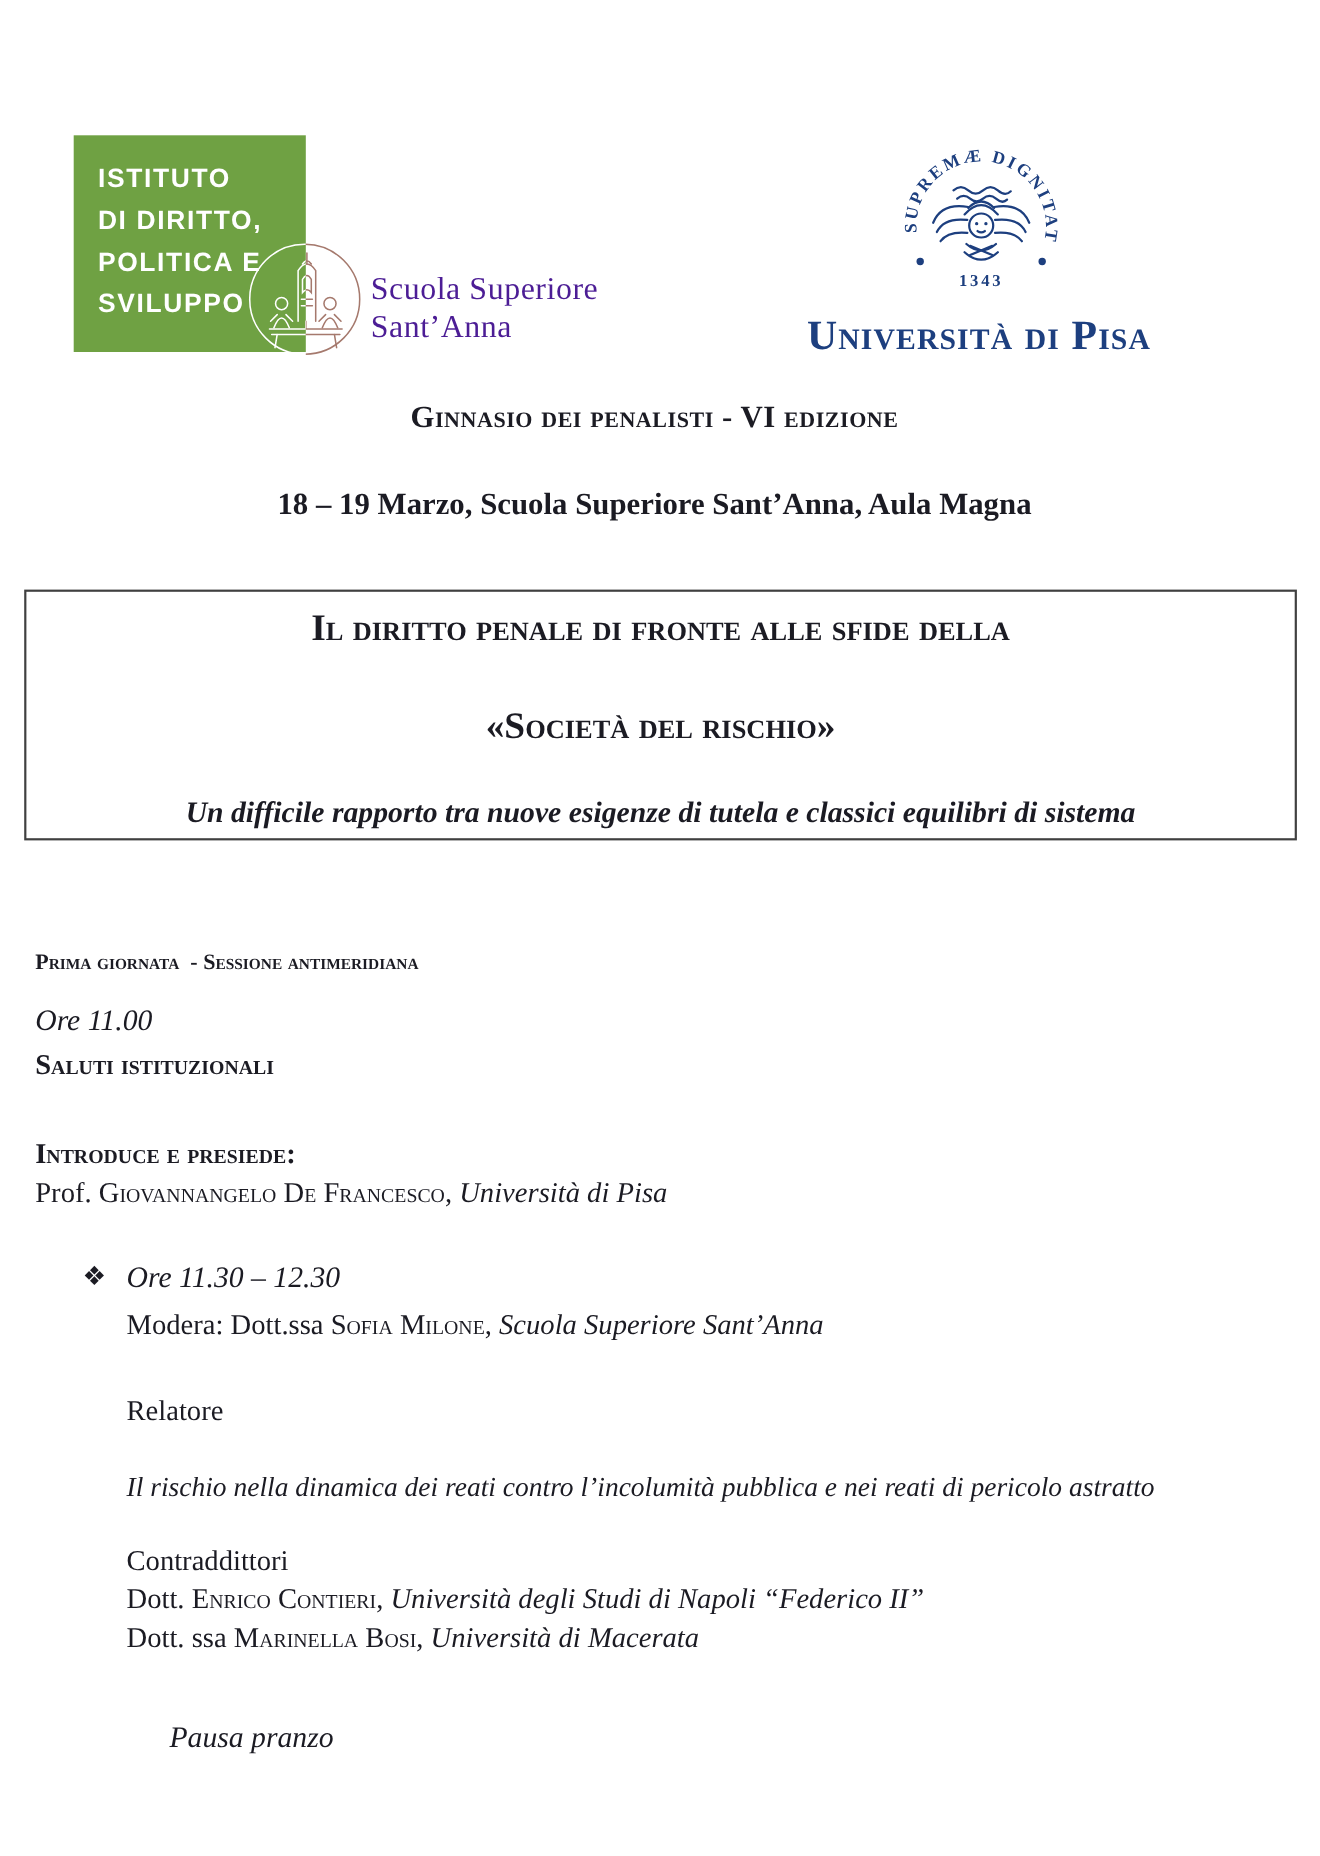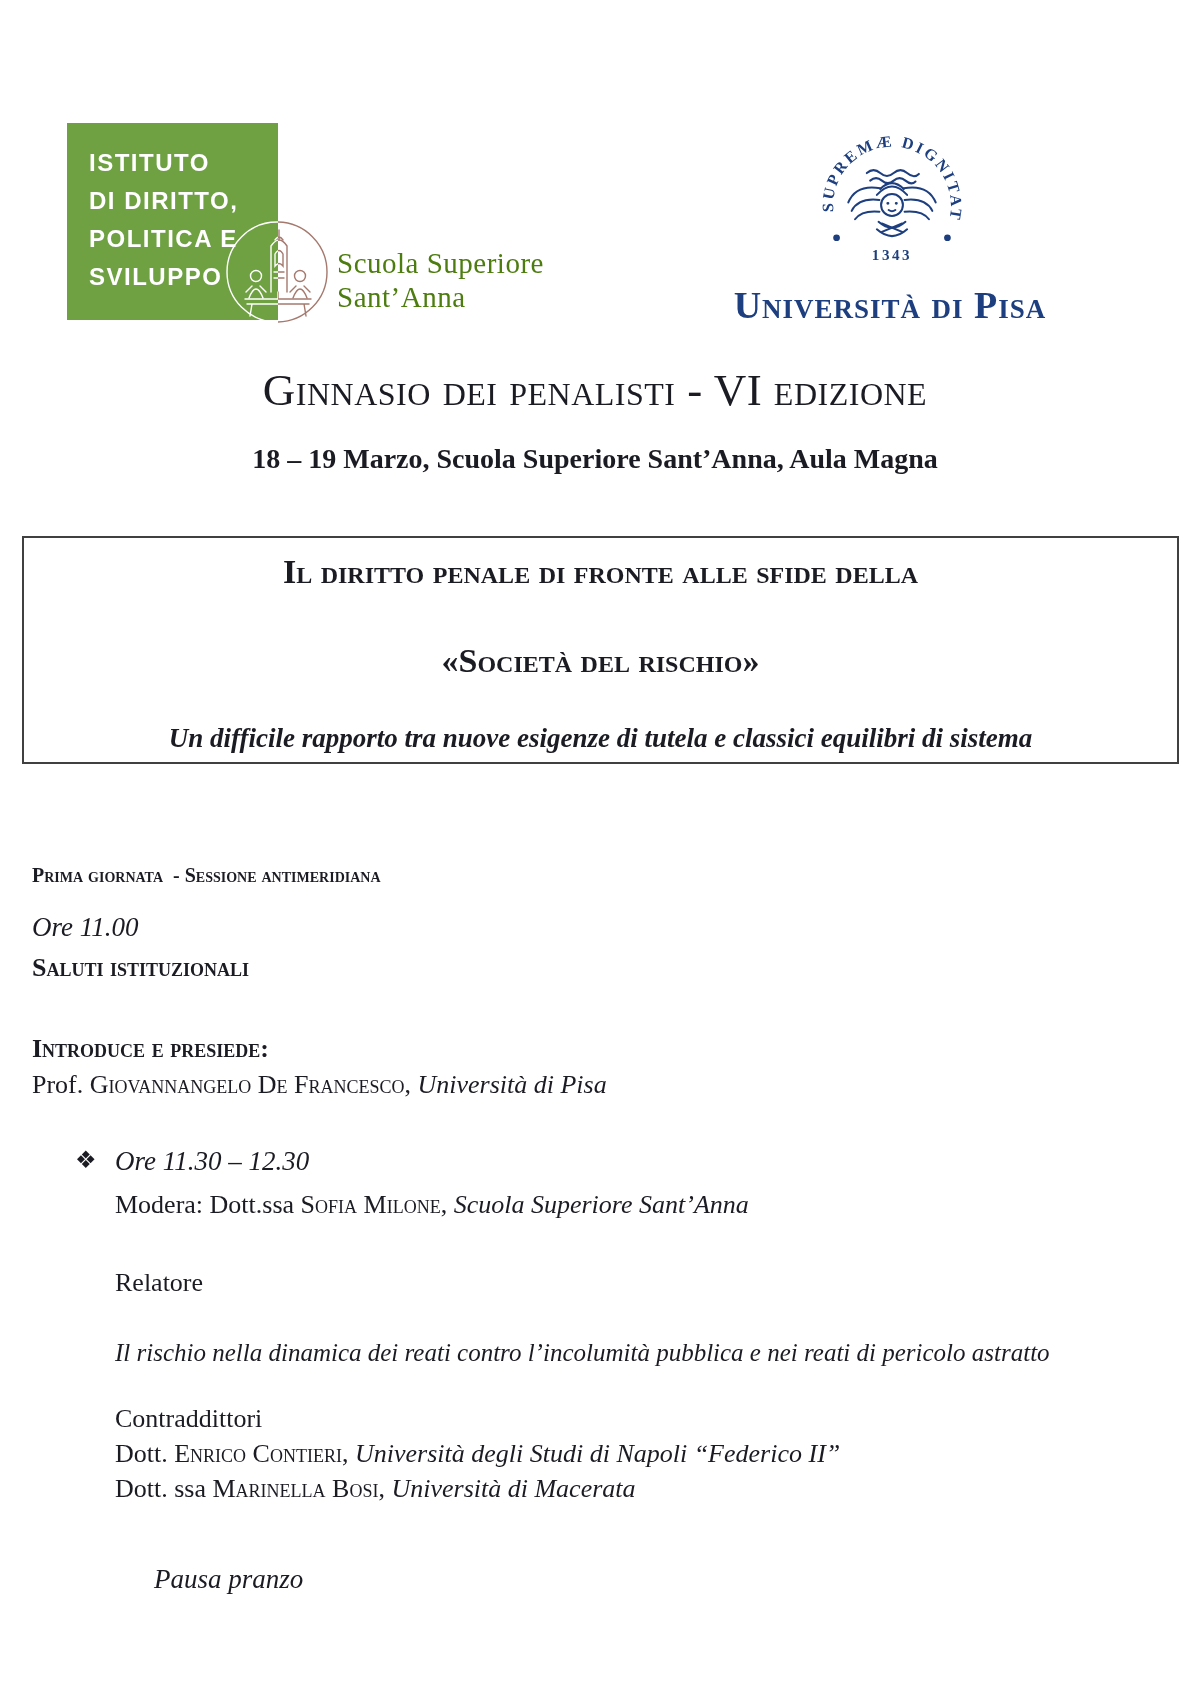--- a/index.html
+++ b/index.html
@@ -29,21 +29,21 @@
   }
   .unipi-seal{position:absolute;left:808px;top:121px;}
   .unipi-wordmark{
     position:absolute;left:590px;top:283px;width:600px;
     text-align:center;font-variant:small-caps;font-weight:bold;
     font-size:38px;letter-spacing:1px;
   }
   
   .main-title{
     position:absolute;left:0;top:364px;width:1190px;text-align:center;
-    font-variant:small-caps;font-weight:normal;font-size:45px;letter-spacing:0.5px;
+    font-variant:small-caps;font-weight:bold;font-size:28px;letter-spacing:0.5px;
   }
   .date-line{
     position:absolute;left:0;top:443px;width:1190px;text-align:center;
     font-weight:bold;font-size:28px;
   }
   .title-box{
     position:absolute;left:22px;top:536px;width:1157px;height:228px;
     box-sizing:border-box;border:2px solid #404040;text-align:center;
   }
   .title-box-line1{margin-top:15px;font-variant:small-caps;font-weight:bold;font-size:34px;}
@@ -105,21 +105,21 @@
         </clipPath>
     </defs>
     <g clip-path="url(#sa-clip-left)" color="#ffffff">
         <use href="#sa-art"></use>
       </g>
     <g clip-path="url(#sa-clip-right)" color="#a5796d">
         <use href="#sa-art"></use>
       </g>
   </svg>
 
-  <div class="santanna-wordmark" style="color:#4d7c0f;">
+  <div class="santanna-wordmark" style="color:#4c1d95;">
     <div>Scuola Superiore</div>
     <div>Sant’Anna</div>
   </div>
 
   <svg class="unipi-seal" width="168" height="168" viewBox="0 0 200 200">
     <defs>
       <path id="unipi-arc" d="M 33 121 A 70 70 0 1 1 167 121" fill="none"></path>
     </defs>
     <text fill="#1d3f7f" font-family="'Liberation Serif','DejaVu Serif',serif" font-size="19" font-weight="bold" letter-spacing="3">
       <textPath href="#unipi-arc" startOffset="50%" text-anchor="middle">IN SUPREMÆ DIGNITATIS</textPath>

